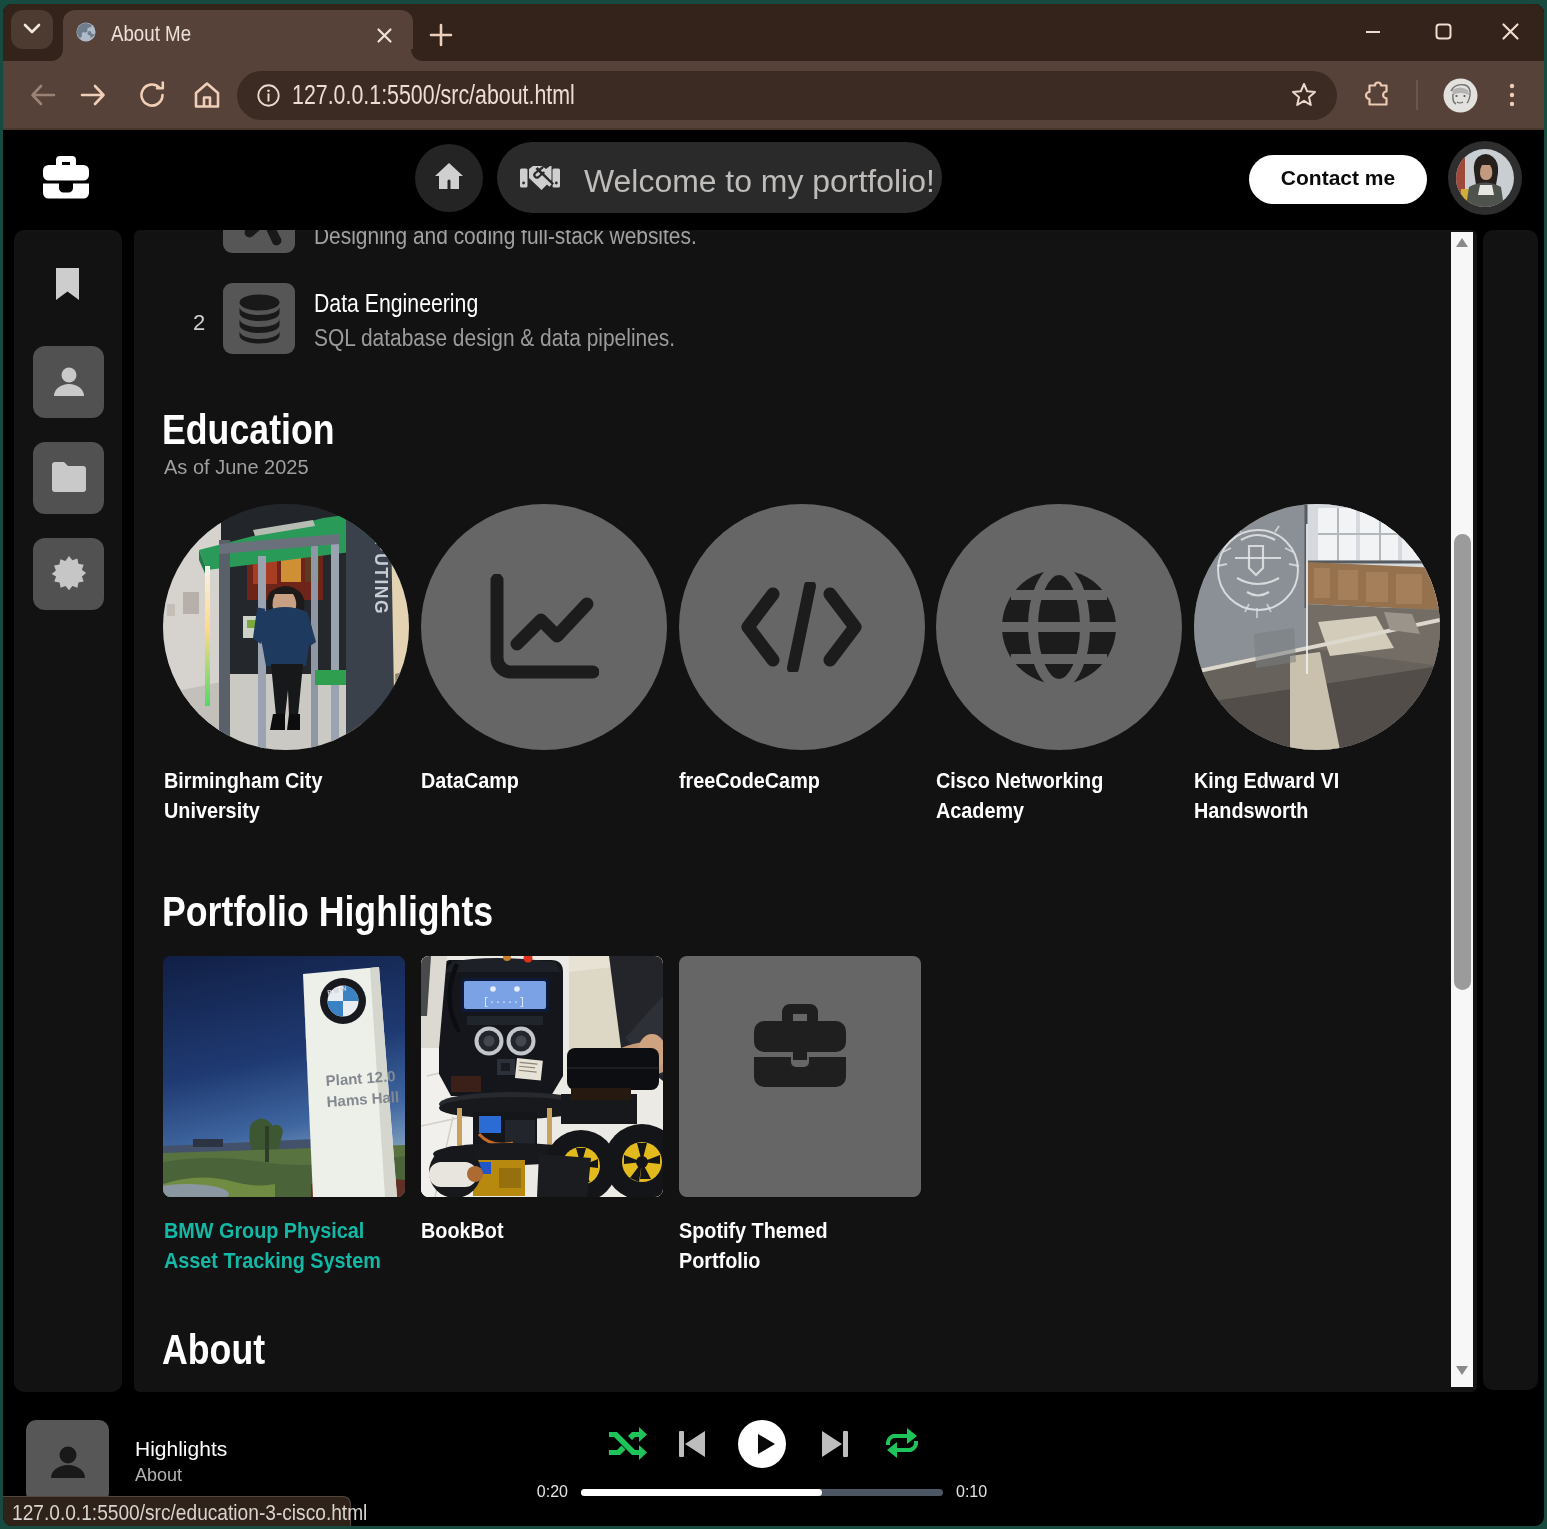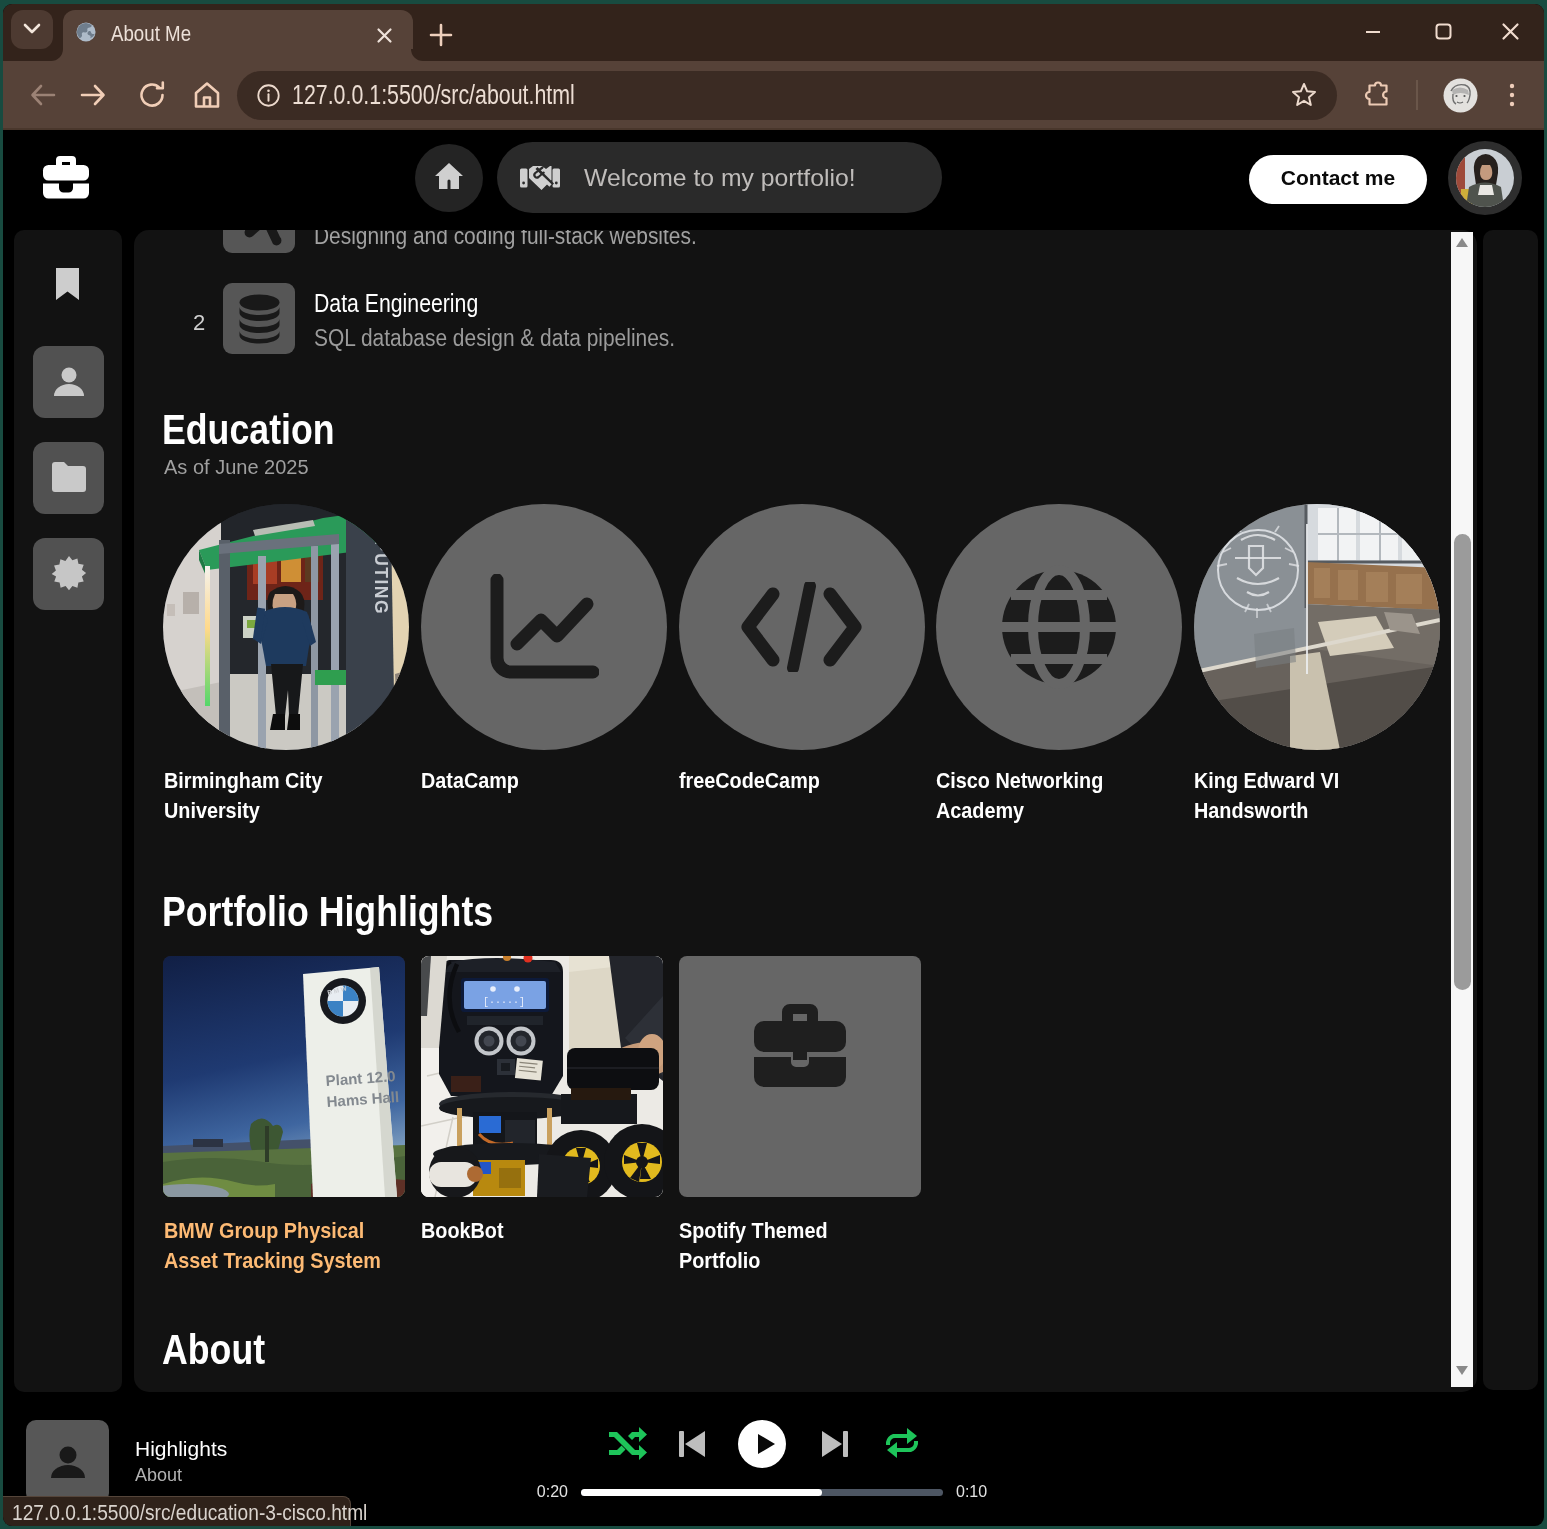--- a/index.html
+++ b/index.html
@@ -117,21 +117,21 @@
 <svg class="abs" style="left:519px;top:164px" width="42" height="28" viewBox="0 0 42 28">
   <rect x="1" y="4.5" width="7.5" height="19" rx="1.5" fill="#cfcfcf"></rect>
         <circle cx="4.6" cy="19" r="1.4" fill="#2a2a2a"></circle>
   <rect x="33.5" y="4.5" width="7.5" height="19" rx="1.5" fill="#cfcfcf"></rect>
         <circle cx="37.3" cy="19" r="1.4" fill="#2a2a2a"></circle>
   <path d="M14 2 h9 l4 3 4 -3 h1.5 V16 l-10 10 -12.5 -12 V5 Z" fill="#cfcfcf"></path>
   <path d="M17.5 4 L34 20.5" stroke="#2a2a2a" stroke-width="2.8"></path>
   <path d="M23.5 3.5 l-7.5 5.7 a2.6 2.6 0 0 0 3.5 3.8 l5.2 -4.4" stroke="#2a2a2a" stroke-width="2.2" fill="none" stroke-linecap="round"></path>
   <path d="M22 12.5 l9.5 9" stroke="#cfcfcf" stroke-width="3.2"></path>
   </svg>
-<div class="abs" style="left:584px;top:164px;font-size:24px;color:#bfbcba;"><span class="sx9" style="transform:scaleX(1.03);">Welcome to my portfolio!</span></div>
+<div class="abs" style="left:584px;top:164px;font-size:31px;color:#bfbcba;"><span class="sx9" style="transform:scaleX(1.03);">Welcome to my portfolio!</span></div>
 
 <div class="abs" style="left:1249px;top:155px;width:178px;height:49px;border-radius:25px;background:#fff;"></div>
 <div class="abs" style="left:1249px;top:166px;width:178px;text-align:center;font-size:21px;font-weight:bold;color:#0a0a0a;">Contact me</div>
 
 <div class="abs" style="left:1448px;top:141px;width:74px;height:74px;border-radius:50%;background:#2e2e2e;"></div>
 <svg class="abs" style="left:1456px;top:149px" width="58" height="58" viewBox="0 0 58 58">
   <defs>
           <clipPath id="avc">
             <circle cx="29" cy="29" r="29"></circle>
           </clipPath>
@@ -142,21 +142,21 @@
     <rect x="5" y="40" width="12" height="18" fill="#cfae3a"></rect>
     <path d="M22 8 q8 -6 15 0 q6 5 5 16 l-2 12 h-20 l-2 -14 q-1 -9 4 -14z" fill="#26201d"></path>
     <path d="M26 16 h8 q3 5 2 10 q-1 5 -6 5 q-5 0 -6 -6 q-0.5 -5 2 -9z" fill="#c49a7e"></path>
     <path d="M13 38 q16 -9 32 0 l3 20 h-38 z" fill="#4f534d"></path>
     <path d="M24 36 h12 l2 10 h-16 z" fill="#e8e6e2"></path>
   </g>
 </svg>
 
 <div class="abs" style="left:14px;top:230px;width:108px;height:1162px;border-radius:10px;background:#121212;"></div>
 <div class="abs" style="left:1483px;top:230px;width:55px;height:1160px;border-radius:10px;background:#121212;"></div>
-<div id="main" class="abs" style="left:134px;top:230px;width:1343px;height:1162px;border-radius:15px;background:#121212;overflow:hidden;">
+<div id="main" class="abs" style="left:134px;top:230px;width:1343px;height:1162px;border-radius:6px;background:#121212;overflow:hidden;">
 
   <div class="abs" style="left:89px;top:-49px;width:72px;height:72px;border-radius:9px;background:#565656;"></div>
   <svg class="abs" style="left:103px;top:-28px" width="45" height="45" viewBox="0 0 45 45">
     <path d="M3 7 L7 3 L20 14 a3 3 0 0 1 -6 6 Z" fill="#191919"></path>
     <path d="M27 14 L38 3 q6 4 3 10 l-9 9 Z" fill="#191919"></path>
     <path d="M9 27 L27 11 l7 7 -18 16 a4.5 4.5 0 0 1 -7 -7z" fill="#191919"></path>
     <path d="M28 25 l7 -7 8 17 a4.5 4.5 0 0 1 -7 7z" fill="#191919"></path>
   </svg>
   <div class="abs" style="left:180px;top:-7px;font-size:23px;color:#a2a2a2;"><span class="sx91">Designing and coding full-stack websites.</span></div>
 
@@ -376,21 +376,21 @@
       <path d="M118 198 l52 4 -4 39 h-50 z" fill="#1a1c20"></path>
     </svg>
   </div>
   <div class="abs" style="left:544.5px;top:726px;width:242px;height:241px;border-radius:8px;background:#666;"></div>
   <svg class="abs" style="left:616px;top:769px" width="100" height="92" viewBox="0 0 100 92">
     <path d="M32 22 V13 a8 8 0 0 1 8-8 h20 a8 8 0 0 1 8 8 v9 h-11 v-7 h-14 v7 Z" fill="#1f1f1f"></path>
     <rect x="4" y="22" width="92" height="31" rx="10" fill="#1f1f1f"></rect>
     <path d="M4 58 h37 v5 a5 5 0 0 0 5 5 h8 a5 5 0 0 0 5-5 v-5 h37 V78 a10 10 0 0 1 -10 10 h-72 a10 10 0 0 1 -10 -10 Z" fill="#1f1f1f"></path>
     <rect x="43" y="51" width="14" height="10" fill="#1f1f1f"></rect>
   </svg>
-  <div class="abs" style="left:30px;top:986px;width:300px;font-size:22px;font-weight:bold;color:#fdba74;line-height:30px;"><span class="sx9">BMW Group Physical</span><br><span class="sx9">Asset Tracking System</span></div>
+  <div class="abs" style="left:30px;top:986px;width:300px;font-size:22px;font-weight:bold;color:#14b8a6;line-height:30px;"><span class="sx9">BMW Group Physical</span><br><span class="sx9">Asset Tracking System</span></div>
   <div class="abs" style="left:287px;top:986px;width:300px;font-size:22px;font-weight:bold;color:#fff;line-height:30px;"><span class="sx9">BookBot</span></div>
   <div class="abs" style="left:545px;top:986px;width:300px;font-size:22px;font-weight:bold;color:#fff;line-height:30px;"><span class="sx9">Spotify Themed</span><br><span class="sx9">Portfolio</span></div>
 
   <div class="abs" style="left:28px;top:1096px;font-size:42px;font-weight:bold;color:#fff;"><span class="sx">About</span></div>
 </div>
 
 <svg class="abs" style="left:54px;top:266px" width="27" height="36" viewBox="0 0 27 36">
         <path d="M2 2 h23 v32 l-11.5 -8.5 L2 34 Z" fill="#cdcdcd"></path>
       </svg>
 <div class="abs" style="left:33px;top:346px;width:71px;height:72px;border-radius:12px;background:#515151;"></div>

